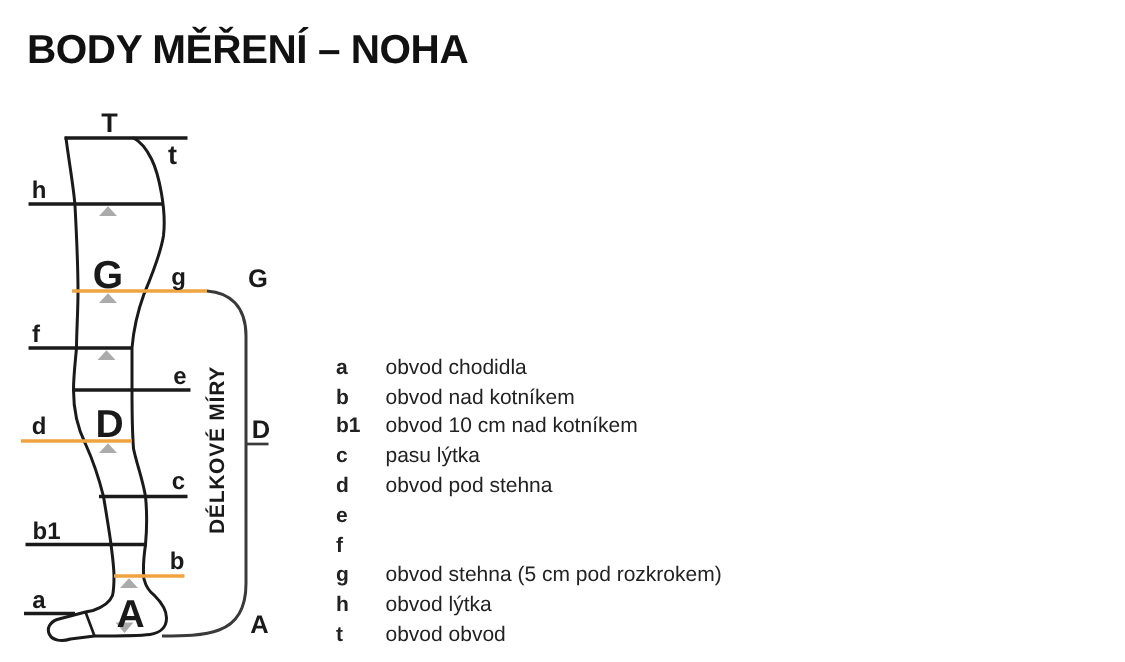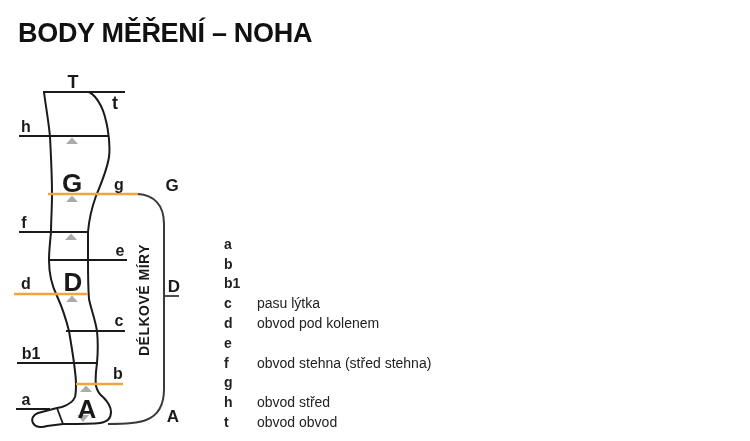--- a/index.html
+++ b/index.html
@@ -102,48 +102,51 @@
     <text class="lbl" x="26" y="405" font-size="16" text-anchor="middle">a</text>
     <text class="lbl" x="87" y="418" font-size="26" text-anchor="middle">A</text>
     <text class="lbl" x="173" y="422" font-size="17" text-anchor="middle">A</text>
 
     <text class="lbl" x="149" y="300" font-size="14" text-anchor="middle" transform="rotate(-90 149 300)" letter-spacing="0.5">DÉLKOVÉ MÍRY</text>
   </svg>
 
   <div class="legend">
     <div class="legend-row">
       <span class="legend-key">a</span>
+      <span class="legend-label">obvod chodidla</span>
     </div>
     <div class="legend-row">
       <span class="legend-key">b</span>
+      <span class="legend-label">obvod nad kotníkem</span>
     </div>
     <div class="legend-row">
       <span class="legend-key">b1</span>
+      <span class="legend-label">obvod 10 cm nad kotníkem</span>
     </div>
     <div class="legend-row">
       <span class="legend-key">c</span>
       <span class="legend-label">pasu lýtka</span>
     </div>
     <div class="legend-row">
       <span class="legend-key">d</span>
-      <span class="legend-label">obvod pod kolenem</span>
+      <span class="legend-label">obvod pod stehna</span>
     </div>
     <div class="legend-row">
       <span class="legend-key">e</span>
     </div>
     <div class="legend-row">
       <span class="legend-key">f</span>
-      <span class="legend-label">obvod stehna (střed stehna)</span>
     </div>
     <div class="legend-row">
       <span class="legend-key">g</span>
+      <span class="legend-label">obvod stehna (5 cm pod rozkrokem)</span>
     </div>
     <div class="legend-row">
       <span class="legend-key">h</span>
-      <span class="legend-label">obvod střed</span>
+      <span class="legend-label">obvod lýtka</span>
     </div>
     <div class="legend-row">
       <span class="legend-key">t</span>
       <span class="legend-label">obvod obvod</span>
     </div>
   </div>
 
 </div>
 
 </body></html>

